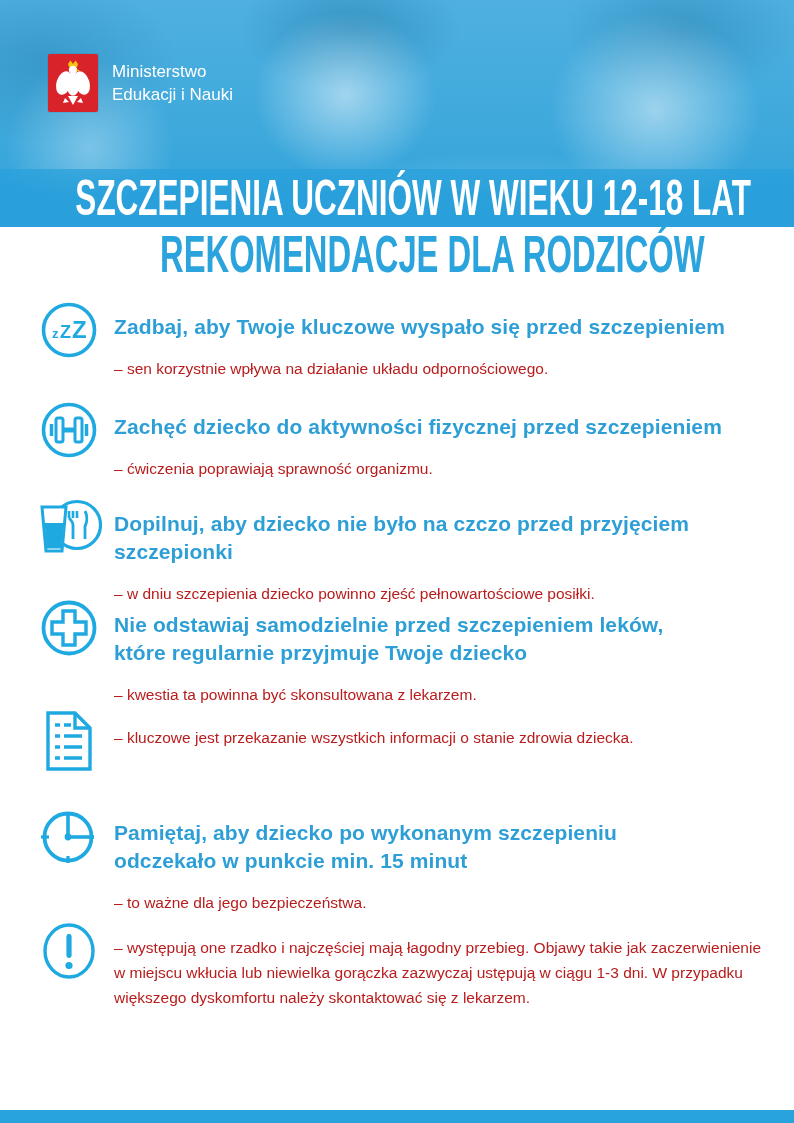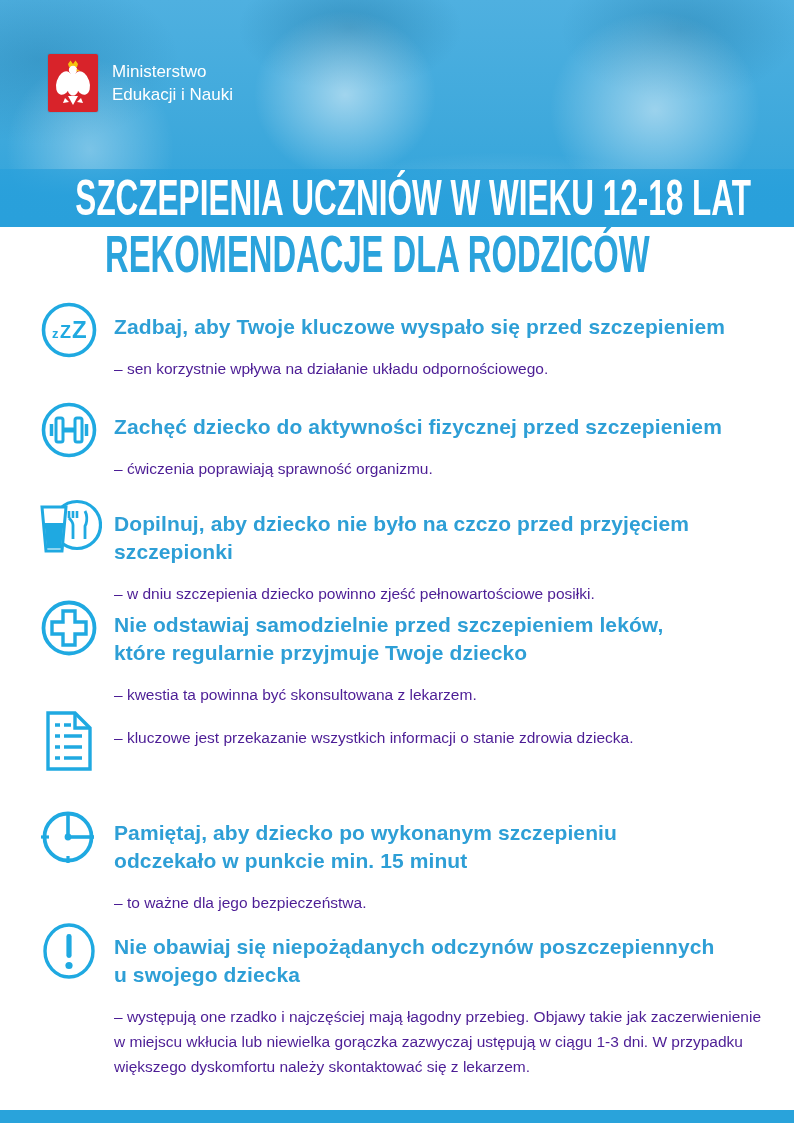--- a/index.html
+++ b/index.html
@@ -29,21 +29,21 @@
     display:flex; align-items:center; justify-content:center;padding-left:32px;
   }
   .title-band .band-text {
     display:inline-block; white-space:nowrap;
     transform:scaleX(0.63); transform-origin:50% 50%;
     font-weight:bold; font-size:50px; line-height:50px; letter-spacing:0px;
     color:#ffffff;
   }
   .subtitle-row {
     position:absolute; top:226px; left:0; width:730px; height:56px;
-    display:flex; align-items:center; justify-content:center;padding-left:24px;
+    display:flex; align-items:center; justify-content:flex-start;
   }
   .subtitle-row .band-text {
     display:inline-block; white-space:nowrap;
     transform:scaleX(0.63); transform-origin:50% 50%;
     font-weight:bold; font-size:52px; line-height:52px;
     color:#2BA3DC;
   }
 
   
   .logo {
@@ -67,21 +67,21 @@
     flex:0 0 66px; height:60px; display:flex; align-items:flex-start; justify-content:center;
   }
   .item .txt { flex:1; min-width:0; }
   .item h3 {
     margin:0; padding-top:13px;
     font-size:21px; line-height:28px; font-weight:bold;
     color:#2E9FD6; white-space:pre-line; letter-spacing:0.1px;
   }
   .item p {
     margin:15px 0 0 0;
-    font-size:15.5px; line-height:25px; color:#4c1d95; max-width:672px;
+    font-size:15.5px; line-height:25px; color:#b91c1c; max-width:672px;
   }
 
   
   .footer-band {
     position:absolute; bottom:0; left:0; width:794px; height:13px;
     background:#29A3DB;
   }
 </style>
 </head>
 <body>
@@ -216,21 +216,19 @@
 
   <div class="item" style="top:920px">
     <div class="icon-box">
       <svg width="60" height="62" viewBox="0 0 60 62">
         <ellipse cx="30" cy="31" rx="24" ry="26" fill="none" stroke="#1FA9E1" stroke-width="3.4"></ellipse>
         <rect x="27.4" y="14" width="5.2" height="24" rx="2.4" fill="#1FA9E1"></rect>
         <circle cx="30" cy="45.5" r="3.6" fill="#1FA9E1"></circle>
       </svg>
     </div>
     <div class="txt">
-      <h3>Nie obawiaj się niepożądanych odczynów poszczepiennych
-u swojego dziecka</h3>
       <p>– występują one rzadko i najczęściej mają łagodny przebieg. Objawy takie jak zaczerwienienie w miejscu wkłucia lub niewielka gorączka zazwyczaj ustępują w ciągu 1-3 dni. W przypadku większego dyskomfortu należy skontaktować się z lekarzem.</p>
     </div>
   </div>
 
   <div class="footer-band"></div>
 
 </div>
 
 </body></html>

